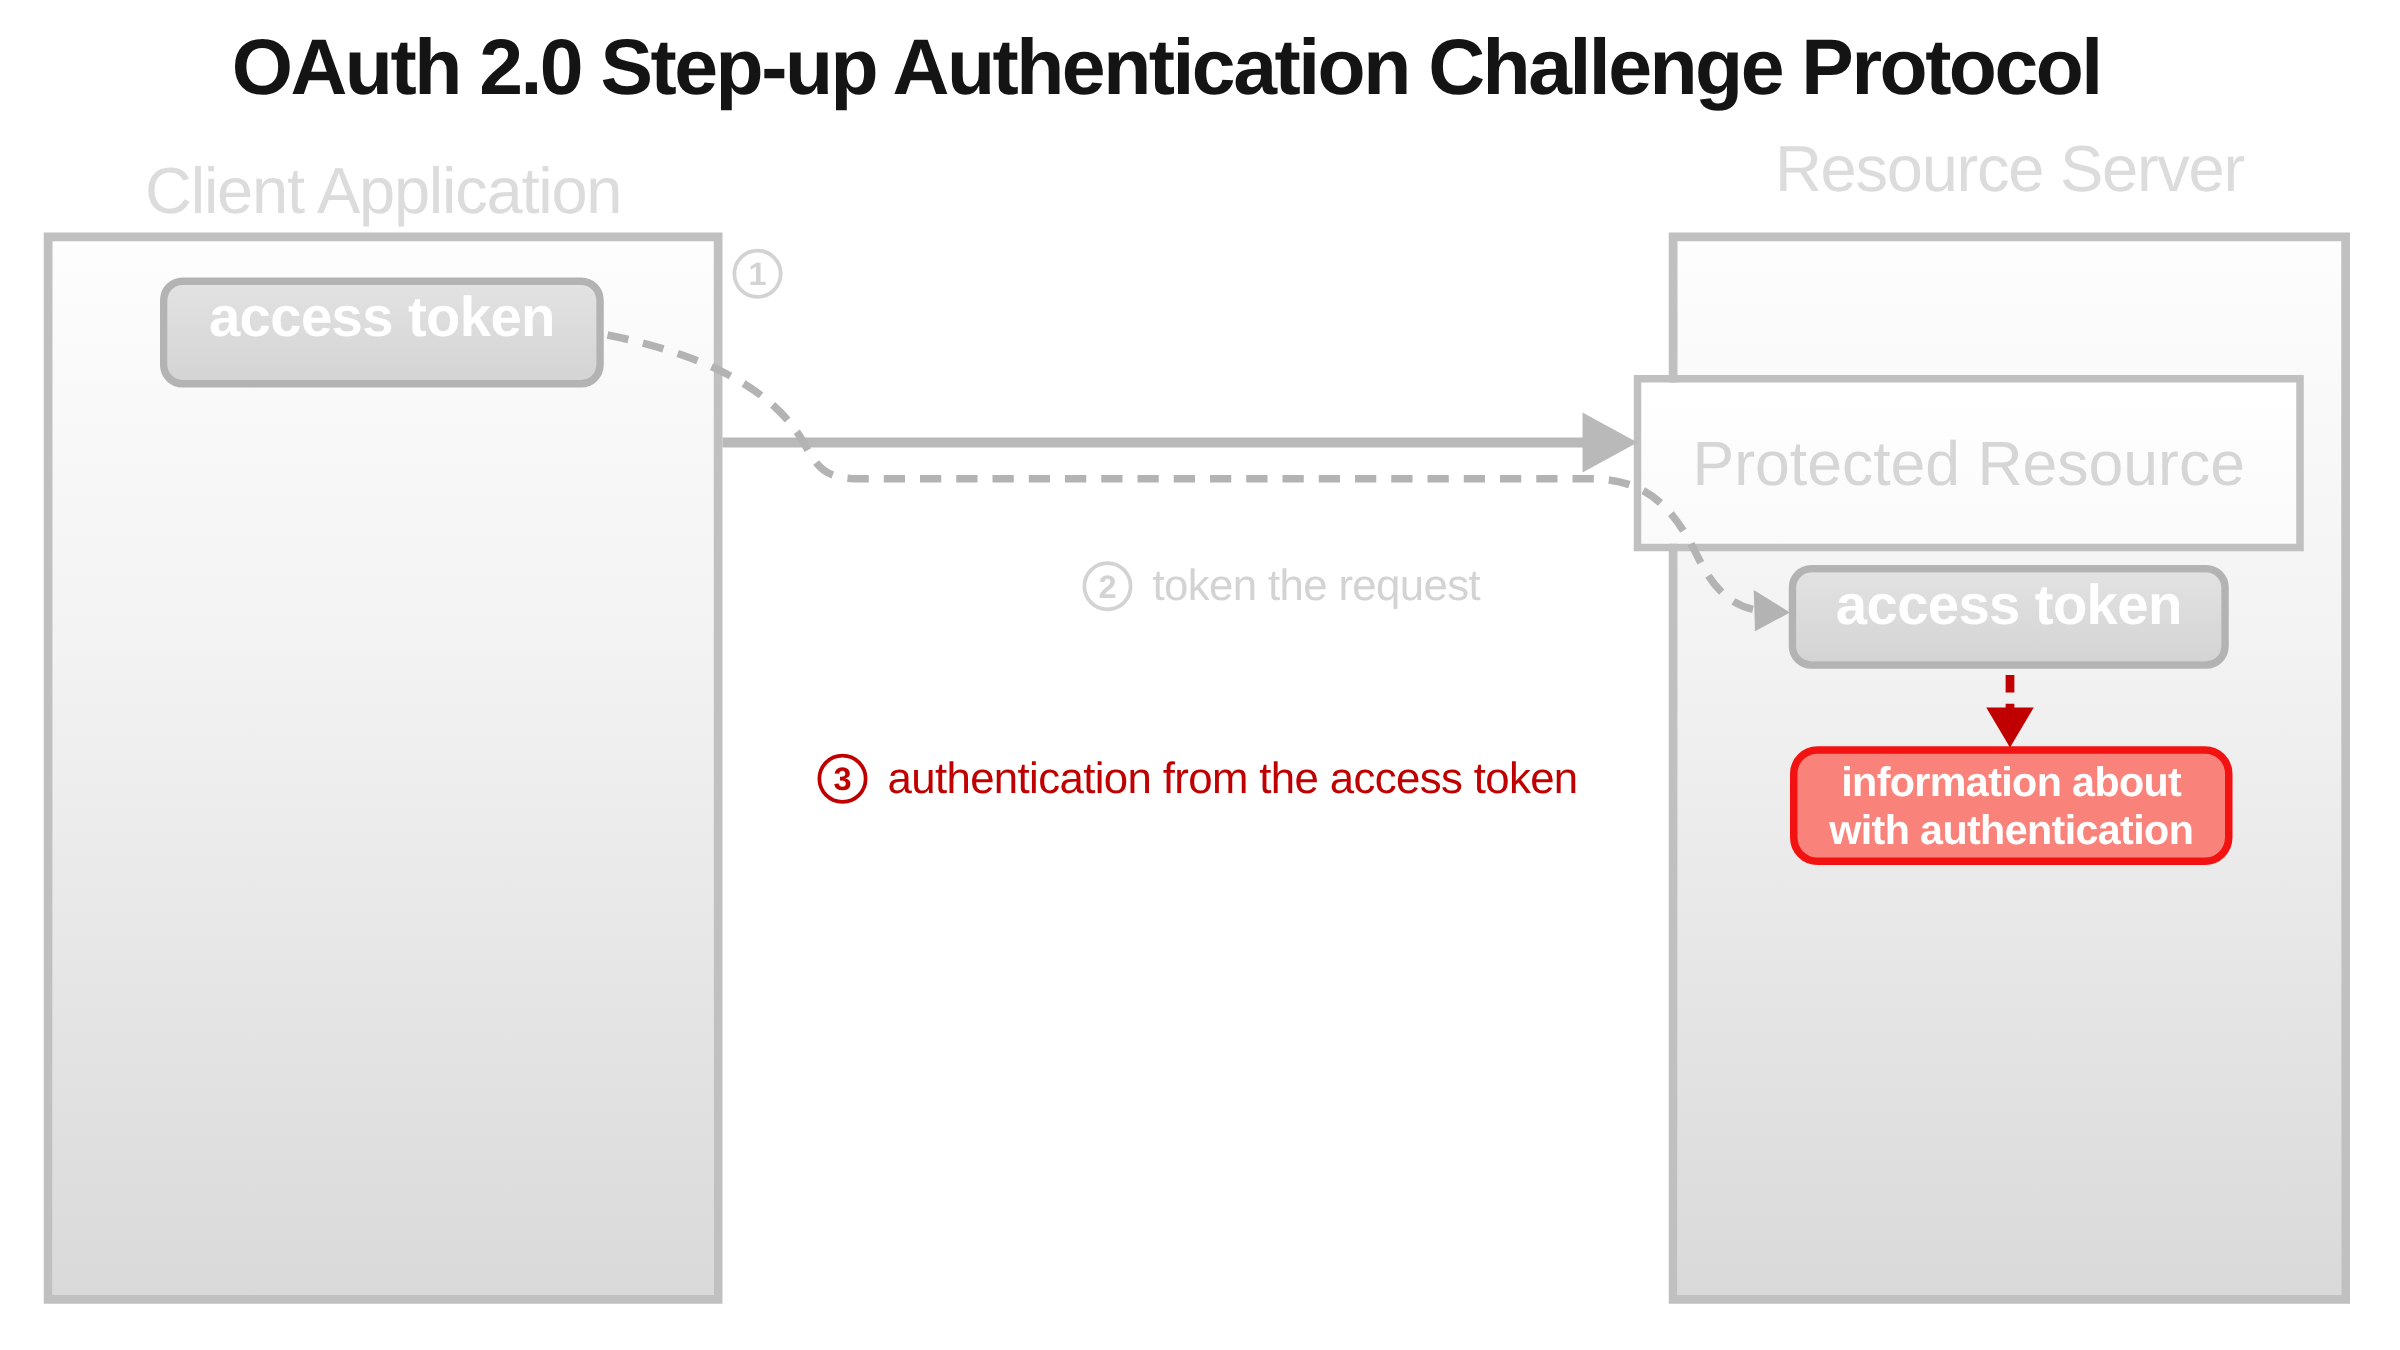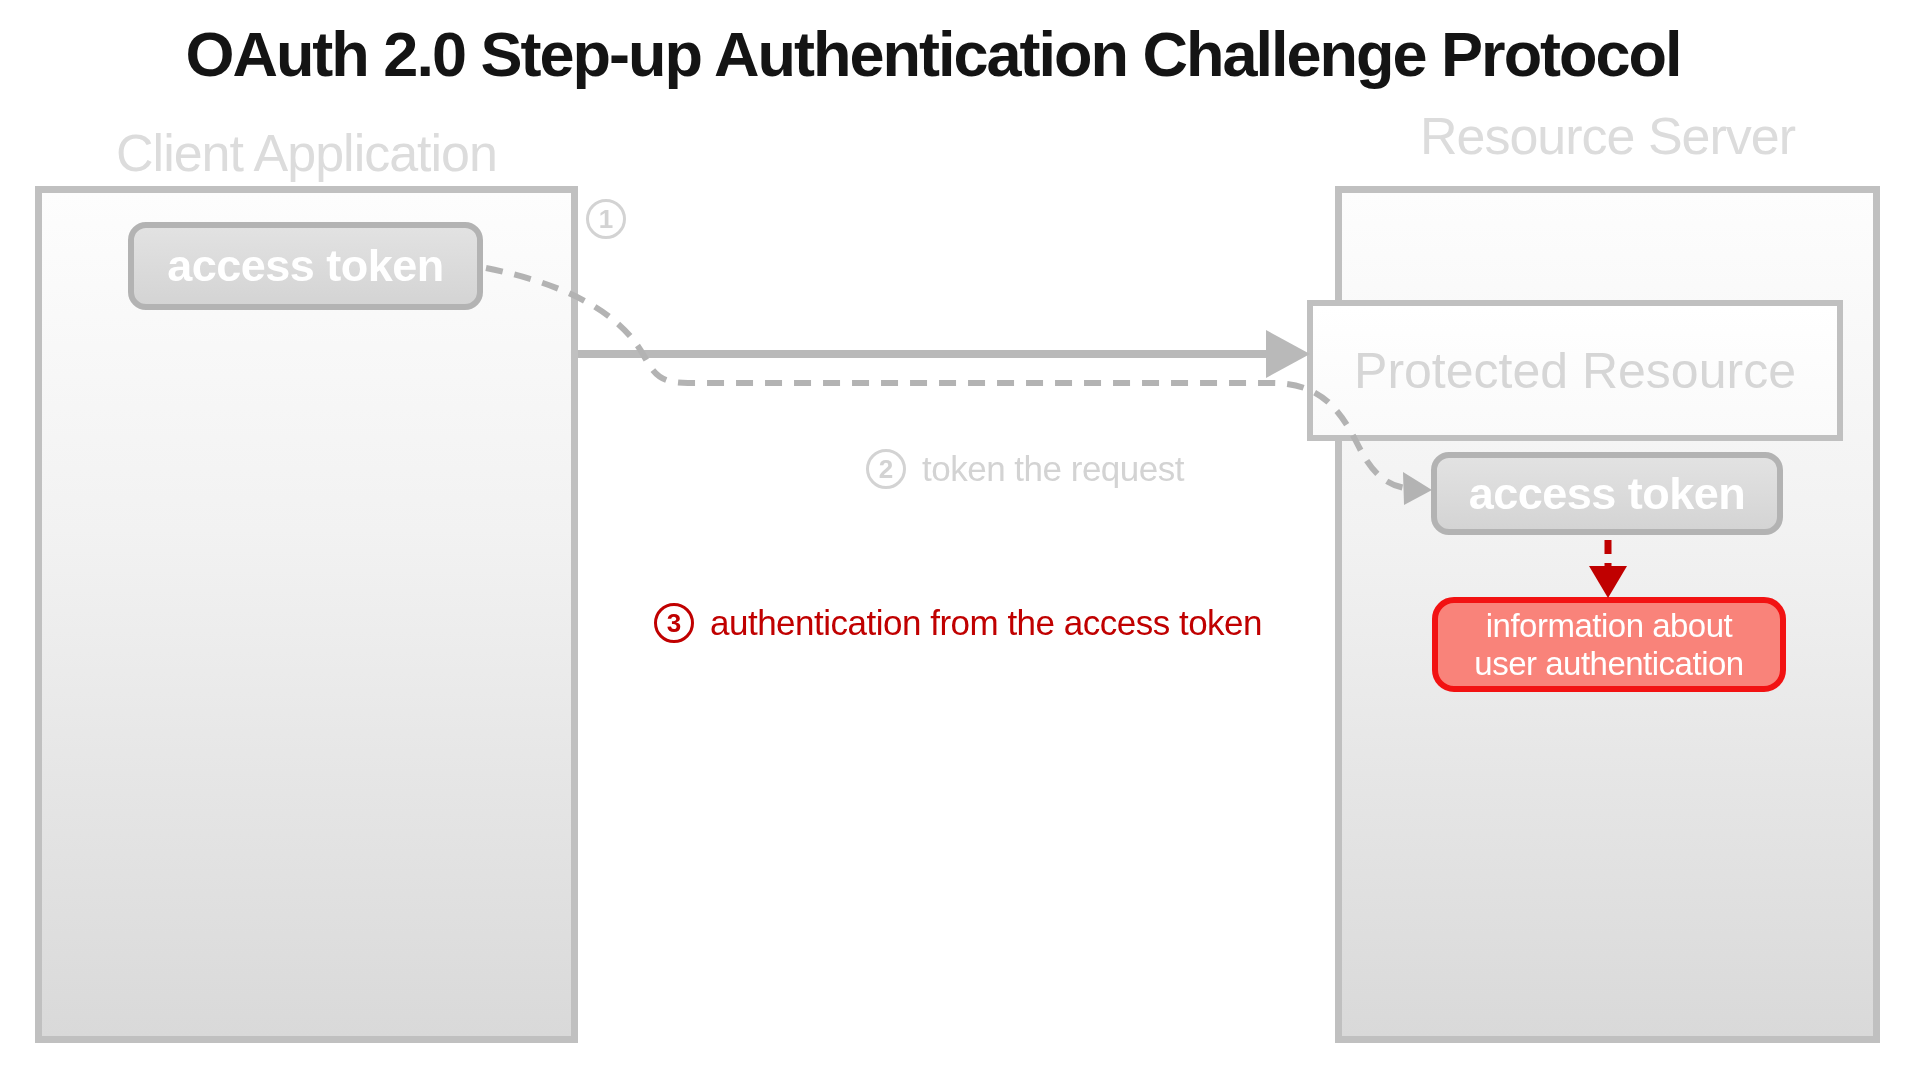--- a/index.html
+++ b/index.html
@@ -16,37 +16,37 @@
   .heading-server{left:1335px;width:545px;}
 
   .panel{top:186px;height:857px;border:7px solid #c0c0c0;box-sizing:border-box;
          background:linear-gradient(180deg,#fdfdfd 0%,#f2f2f2 40%,#d9d9d9 100%);
          z-index:1;}
   .panel-client{left:35px;width:543px;}
   .panel-server{left:1335px;width:545px;}
 
   .chip{border:6px solid #b3b3b3;border-radius:18px;box-sizing:border-box;
         background:linear-gradient(180deg,#e2e2e2,#d4d4d4);
-        display:flex;align-items:center;justify-content:center;
+        display:flex;align-items:flex-start;justify-content:center;
         color:#ffffff;font-weight:bold;font-size:45px;letter-spacing:-0.5px;
         z-index:3;white-space:nowrap;}
   .chip-client{left:128px;top:222px;width:355px;height:88px;}
   .chip-server{left:1431px;top:452px;width:352px;height:83px;}
 
   .pr-box{left:1307px;top:300px;width:536px;height:141px;z-index:2;
           border:6px solid #c0c0c0;box-sizing:border-box;
           background:linear-gradient(180deg,#ffffff,#fafafa);
           display:flex;align-items:center;justify-content:center;
           font-size:50px;color:#d6d6d6;white-space:nowrap;}
 
   .info-box{left:1432px;top:597px;width:354px;height:95px;z-index:3;
             border:6px solid #f21212;border-radius:22px;box-sizing:border-box;
             background:#f9837a;
             display:flex;flex-direction:column;align-items:center;justify-content:center;
-            color:#ffffff;font-weight:normal;font-size:33px;line-height:38px;
+            color:#ffffff;font-weight:bold;font-size:33px;line-height:38px;
             letter-spacing:-0.5px;white-space:nowrap;}
 
   .step{display:flex;align-items:flex-start;z-index:5;}
   .step-num{width:40px;height:40px;border:3px solid currentColor;border-radius:50%;
             box-sizing:border-box;flex:0 0 auto;margin-right:16px;margin-top:5px;
             display:flex;align-items:center;justify-content:center;
             font-size:26px;font-weight:bold;}
   .step-lines{font-size:35px;line-height:49px;letter-spacing:-0.5px;white-space:nowrap;}
   .step-gray{color:#d3d3d3;}
   .step-red{color:#c00000;}
@@ -73,21 +73,21 @@
 
 <div class="abs chip chip-client">
   <span>access token</span>
 </div>
 <div class="abs chip chip-server">
   <span>access token</span>
 </div>
 
 <div class="abs info-box">
   <span>information about</span>
-  <span>user authentication</span>
+  <span>with authentication</span>
 </div>
 
 <svg class="abs overlay" width="1920" height="1080" viewBox="0 0 1920 1080">
 
   <g>
     <line x1="578" y1="354" x2="1270" y2="354" stroke-width="8" stroke="#b9b9b9"></line>
     <polygon points="1266,330 1310,354 1266,378" fill="#b9b9b9"></polygon>
   </g>
 
   <g>

